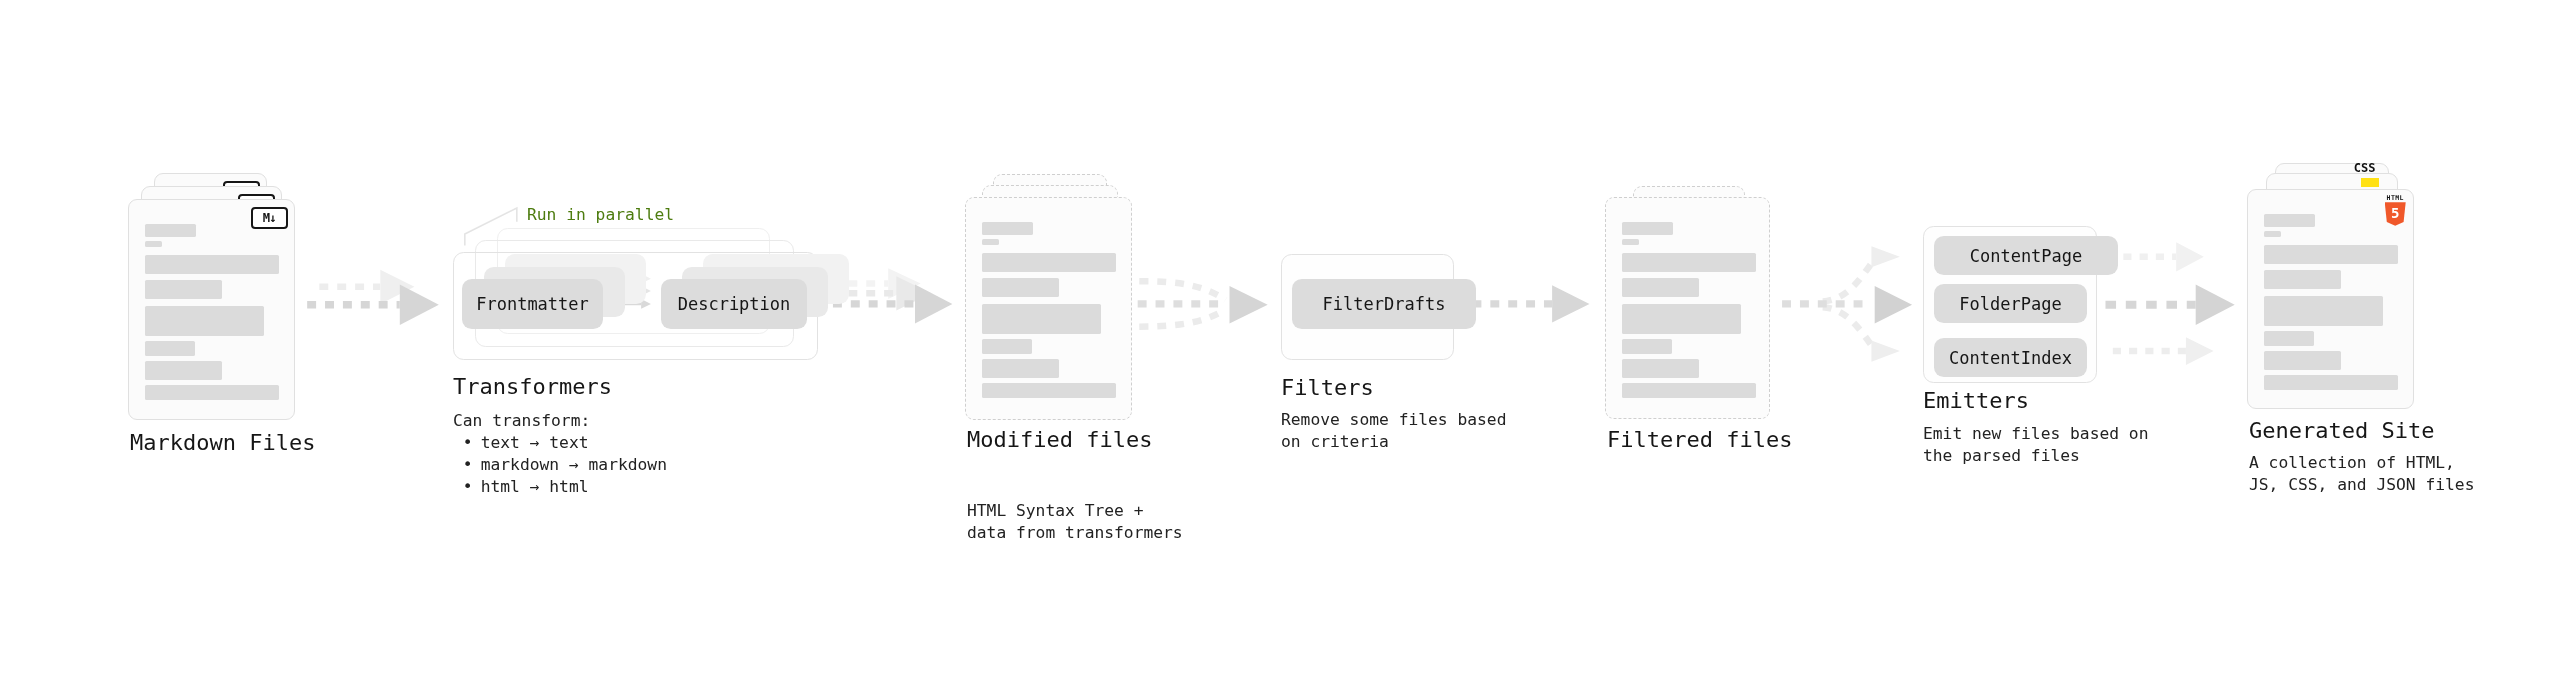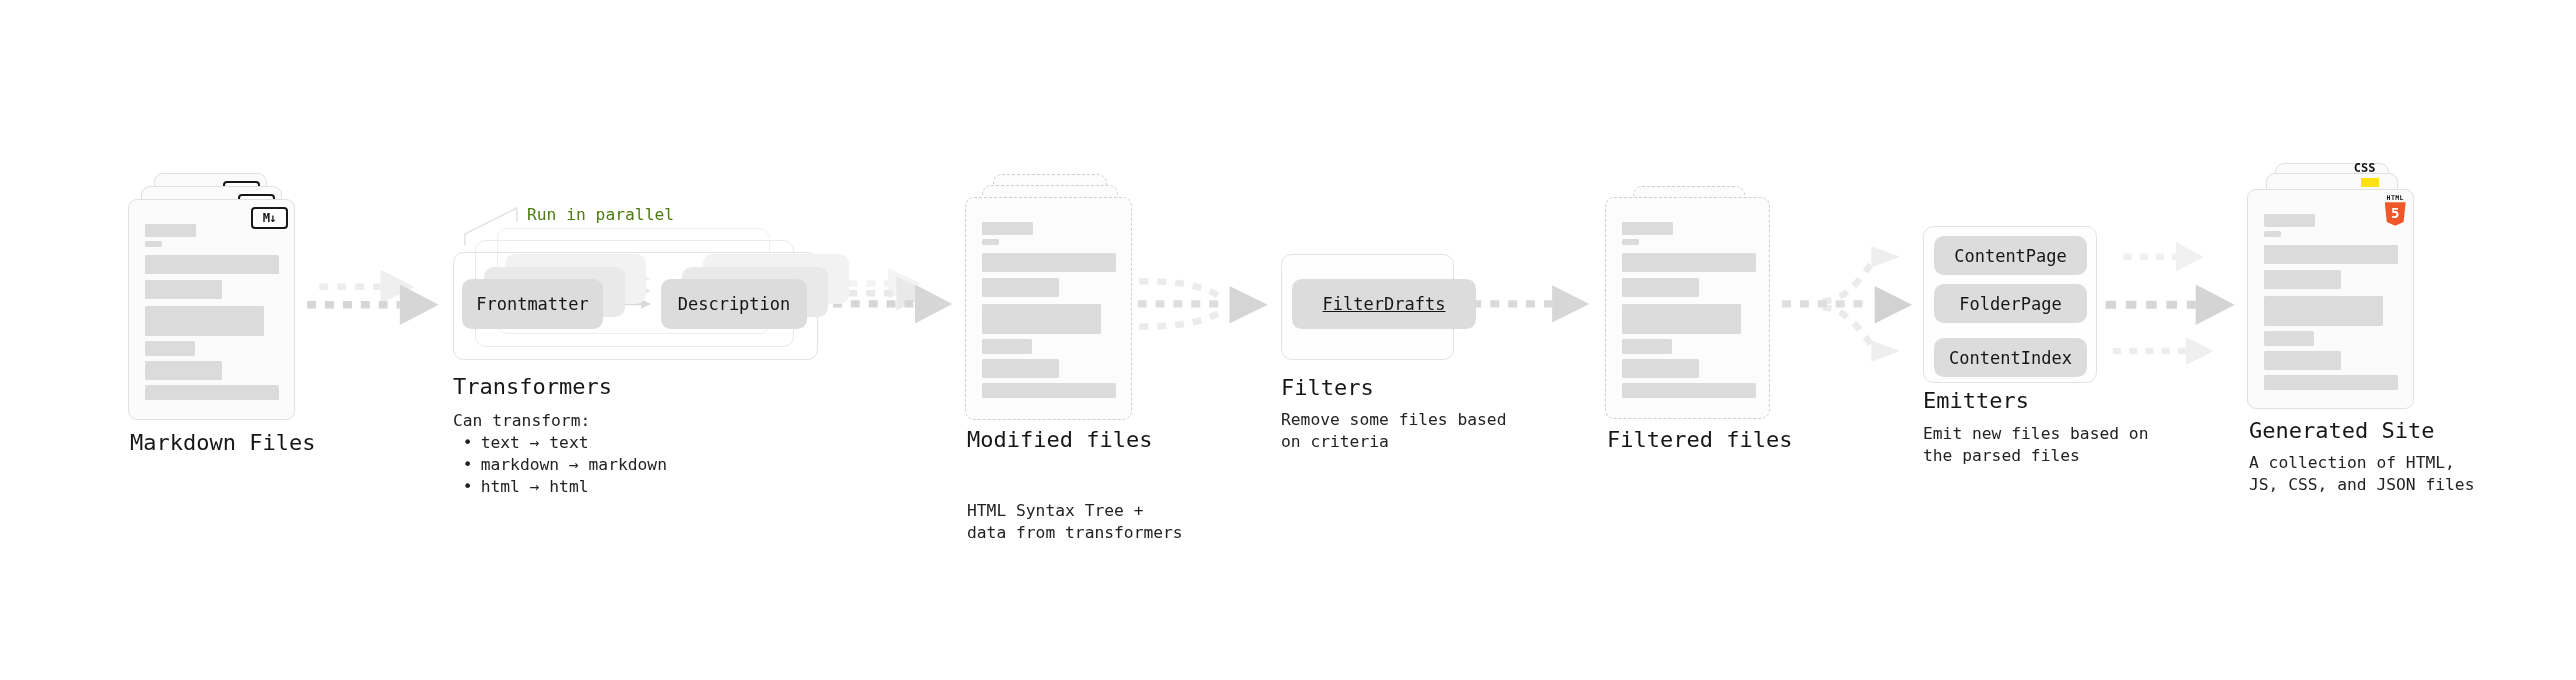--- a/index.html
+++ b/index.html
@@ -176,21 +176,21 @@
       </div>
     <div class="stage-label" style="left:967px;top:427px;">Modified files</div>
     <div class="stage-desc" style="left:967px;top:472px;margin-top:28px;">
       <div>HTML Syntax Tree +</div>
       <div>data from transformers</div>
     </div>
   </div>
 
   <div>
     <div class="outline filled" style="left:1281px;top:254px;width:173px;height:106px;"></div>
-    <div class="gray-box" style="left:1292px;top:279px;width:184px;height:50px;text-decoration:underline;">FilterDrafts</div>
+    <div class="gray-box" style="left:1292px;top:279px;width:184px;height:50px;">FilterDrafts</div>
     <div class="stage-label" style="left:1281px;top:375px;">Filters</div>
     <div class="stage-desc" style="left:1281px;top:409px;">
       <div>Remove some files based</div>
       <div>on criteria</div>
     </div>
   </div>
 
   <div>
     <div class="file-card dashed" style="left:1633px;top:186px;width:112px;height:41px;"></div>
     <div class="file-card dashed" style="left:1605px;top:197px;width:165px;height:222px;">
@@ -201,21 +201,21 @@
         <div class="bar" style="top: 106px; width: 119px; height: 30px;"></div>
         <div class="bar" style="top: 141px; width: 50px; height: 14.6px;"></div>
         <div class="bar" style="top: 161px; width: 77px; height: 18.7px;"></div>
         <div class="bar" style="top: 185px; width: 134px; height: 14.6px;"></div>
       </div>
     <div class="stage-label" style="left:1607px;top:427px;">Filtered files</div>
   </div>
 
   <div>
     <div class="outline filled" style="left:1923px;top:226px;width:174px;height:157px;"></div>
-    <div class="gray-box" style="left:1934px;top:236px;width:153px;height:39px;">ContentPage</div>
+    <div class="gray-box" style="left:1934px;top:236px;width:184px;height:39px;">ContentPage</div>
     <div class="gray-box" style="left:1934px;top:284px;width:153px;height:39px;">FolderPage</div>
     <div class="gray-box" style="left:1934px;top:338px;width:153px;height:39px;">ContentIndex</div>
     <div class="stage-label" style="left:1923px;top:388px;">Emitters</div>
     <div class="stage-desc" style="left:1923px;top:423px;">
       <div>Emit new files based on</div>
       <div>the parsed files</div>
     </div>
   </div>
 
   <div>

